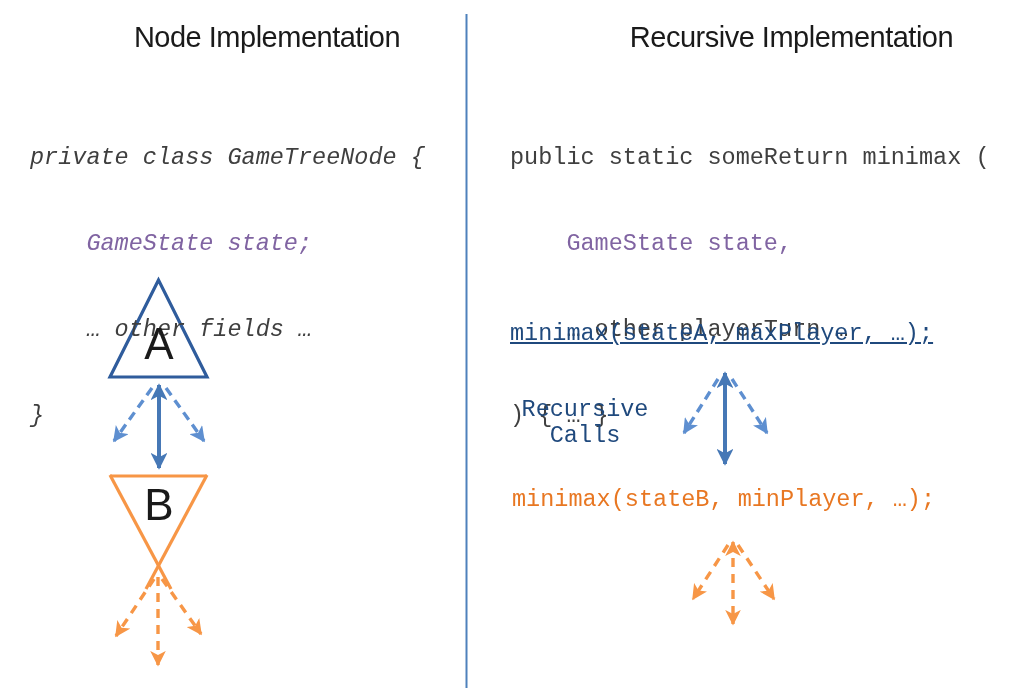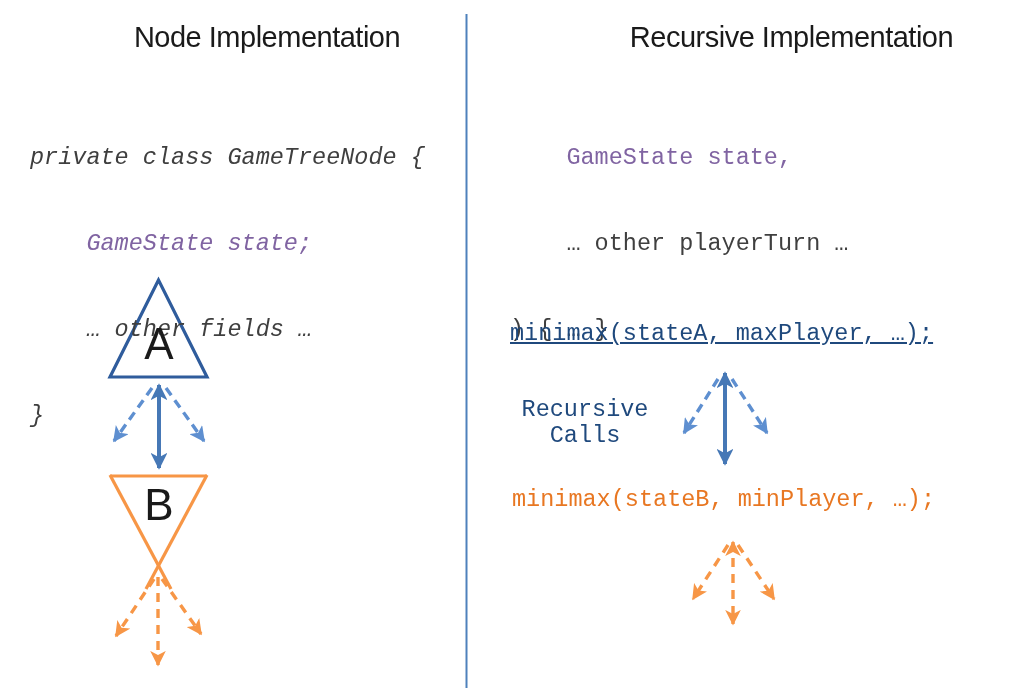--- a/index.html
+++ b/index.html
@@ -93,20 +93,21 @@
   </div>
 
   <div class="abs node-letter" style="left:110px;top:322px;">A</div>
 
 
   <div class="abs node-letter" style="left:110px;top:483px;">B</div>
 
   <div class="abs title" style="left:487px;width:541px;">Recursive Implementation</div>
 
   <div class="abs mono code" style="left:510px;top:87px;">
+    <div>public static someReturn minimax (</div>
     <div class="c-purple">    GameState state,</div>
     <div>    … other playerTurn …</div>
     <div>) { … }</div>
   </div>
 
   <div class="abs mono call-line c-navy" style="left:510px;top:320px;">minimax(stateA, maxPlayer, …);</div>
 
   <div class="abs mono call-line c-orange" style="left:512px;top:486px;">minimax(stateB, minPlayer, …);</div>
 
   <div class="abs mono arrow-caption" style="left:505px;top:397px;width:160px;text-align:center;">Recursive

